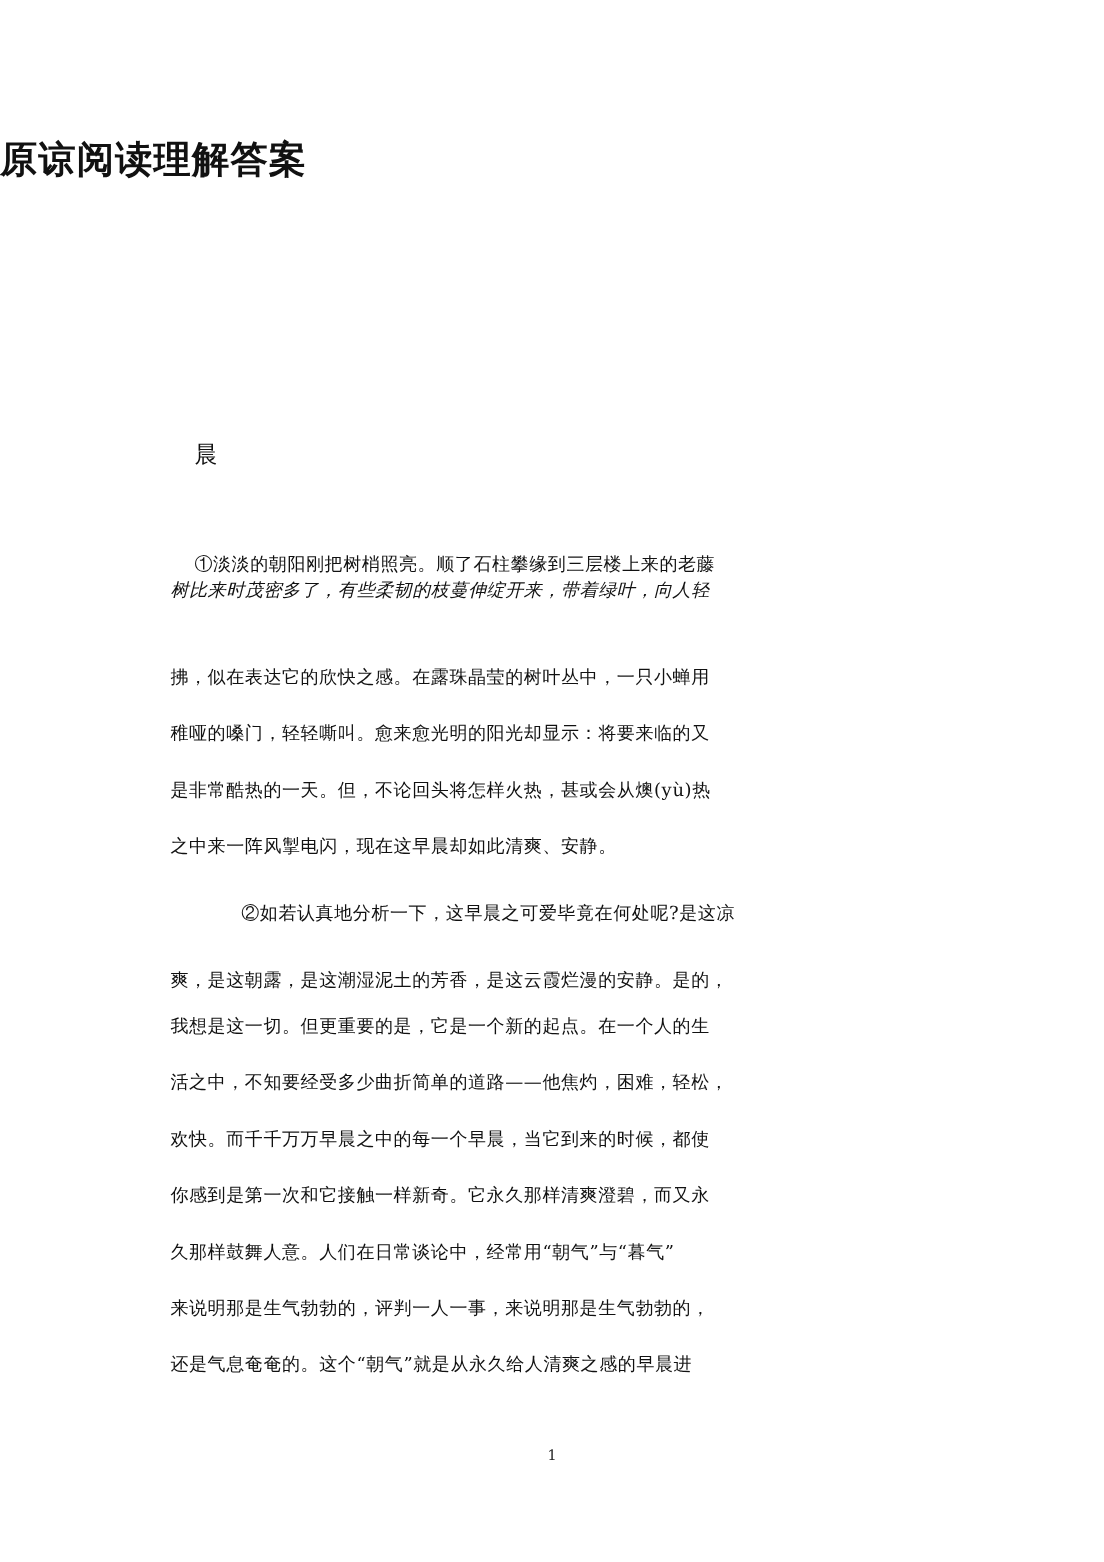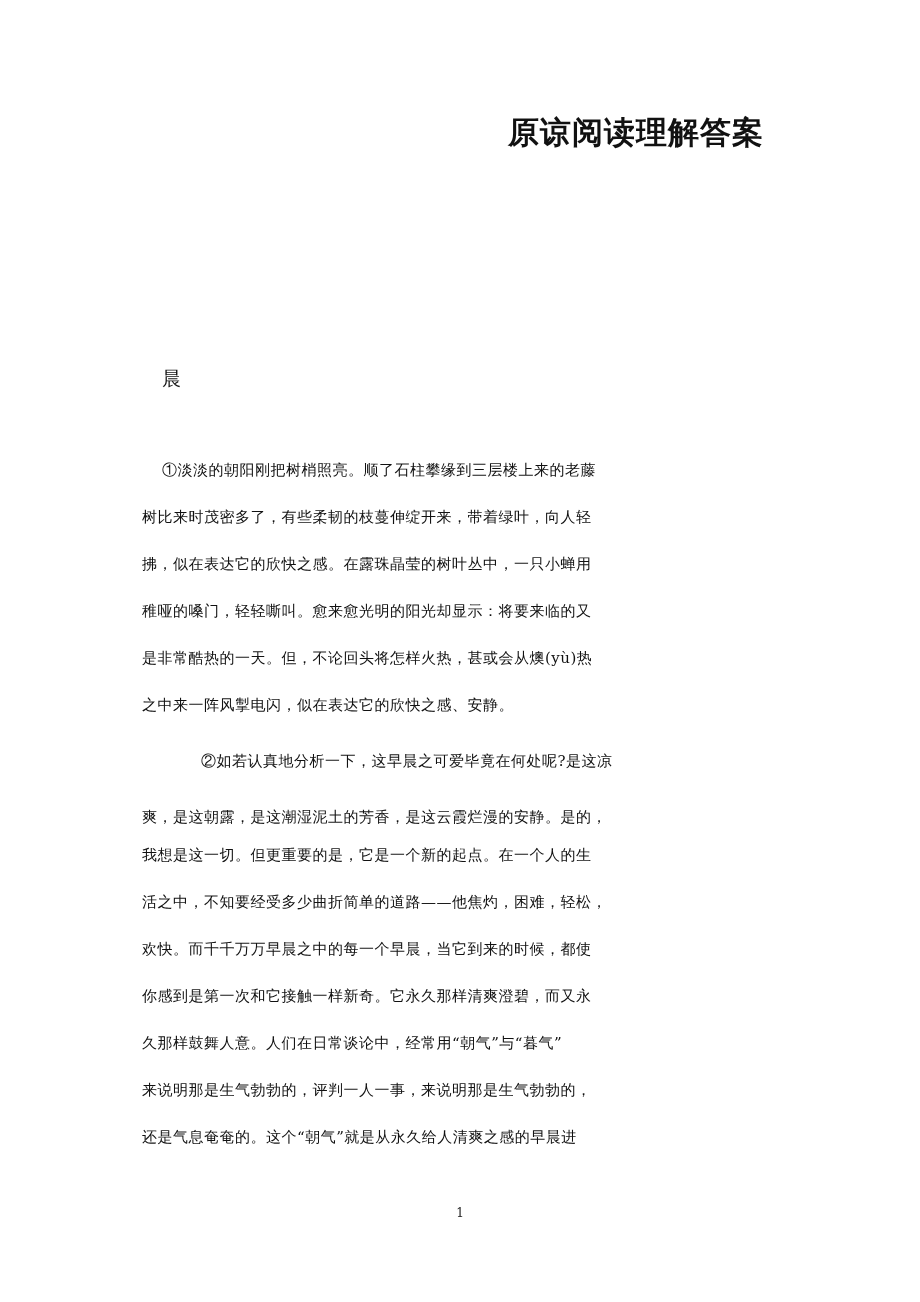--- a/index.html
+++ b/index.html
@@ -1,39 +1,39 @@
 <!DOCTYPE html>
 <html><head>
   <meta charset="utf-8">
   <style>
     html, body { margin: 0; padding: 0; background: #ffffff; }
     body { width: 920px; height: 1302px; position: relative; overflow: hidden;
            font-family: "DejaVu Serif", "Liberation Serif", serif; color: #111; }
-    .title { position: absolute; top: 112px; left: 0; width: 764px; text-align: right;
+    .title { position: absolute; top: 112px; left: 0; width: 764px; text-align: left;
              font-family: "DejaVu Sans", "Liberation Sans", sans-serif;
              font-size: 31px; font-weight: bold; letter-spacing: 1px; color: #111; }
     .subtitle { position: absolute; top: 366px; left: 162px; font-size: 19px; }
     .line { position: absolute; left: 142px; width: 640px; font-size: 15px;
             white-space: nowrap; letter-spacing: 0.5px; line-height: 24px; }
     .page-num { position: absolute; top: 1206px; left: 0; width: 920px; text-align: center;
                 font-size: 12px; color: #222; }
   </style>
 </head>
 <body>
 
 <div>
   <div class="title">原谅阅读理解答案</div>
   <div class="subtitle">晨</div>
 
   <div class="line" style="top:458px; left:162px;">①淡淡的朝阳刚把树梢照亮。顺了石柱攀缘到三层楼上来的老藤</div>
-  <div class="line" style="top:505px;">树比来时茂密多了，有些柔韧的枝蔓伸绽开来，带着绿叶，向人轻</div>
+  <div class="line" style="top:480px;font-style:italic;">树比来时茂密多了，有些柔韧的枝蔓伸绽开来，带着绿叶，向人轻</div>
   <div class="line" style="top:552px;">拂，似在表达它的欣快之感。在露珠晶莹的树叶丛中，一只小蝉用</div>
   <div class="line" style="top:599px;">稚哑的嗓门，轻轻嘶叫。愈来愈光明的阳光却显示：将要来临的又</div>
   <div class="line" style="top:646px;">是非常酷热的一天。但，不论回头将怎样火热，甚或会从燠(yù)热</div>
-  <div class="line" style="top:693px;">之中来一阵风掣电闪，似在表达它的欣快之感、安静。</div>
+  <div class="line" style="top:693px;">之中来一阵风掣电闪，现在这早晨却如此清爽、安静。</div>
   <div class="line" style="top:749px; left:201px;">②如若认真地分析一下，这早晨之可爱毕竟在何处呢?是这凉</div>
   <div class="line" style="top:780px;margin-top:25px;">爽，是这朝露，是这潮湿泥土的芳香，是这云霞烂漫的安静。是的，</div>
   <div class="line" style="top:843px;">我想是这一切。但更重要的是，它是一个新的起点。在一个人的生</div>
   <div class="line" style="top:890px;">活之中，不知要经受多少曲折简单的道路——他焦灼，困难，轻松，</div>
   <div class="line" style="top:937px;">欢快。而千千万万早晨之中的每一个早晨，当它到来的时候，都使</div>
   <div class="line" style="top:984px;">你感到是第一次和它接触一样新奇。它永久那样清爽澄碧，而又永</div>
   <div class="line" style="top:1031px;">久那样鼓舞人意。人们在日常谈论中，经常用“朝气”与“暮气”</div>
   <div class="line" style="top:1078px;">来说明那是生气勃勃的，评判一人一事，来说明那是生气勃勃的，</div>
   <div class="line" style="top:1125px;">还是气息奄奄的。这个“朝气”就是从永久给人清爽之感的早晨进</div>
 

